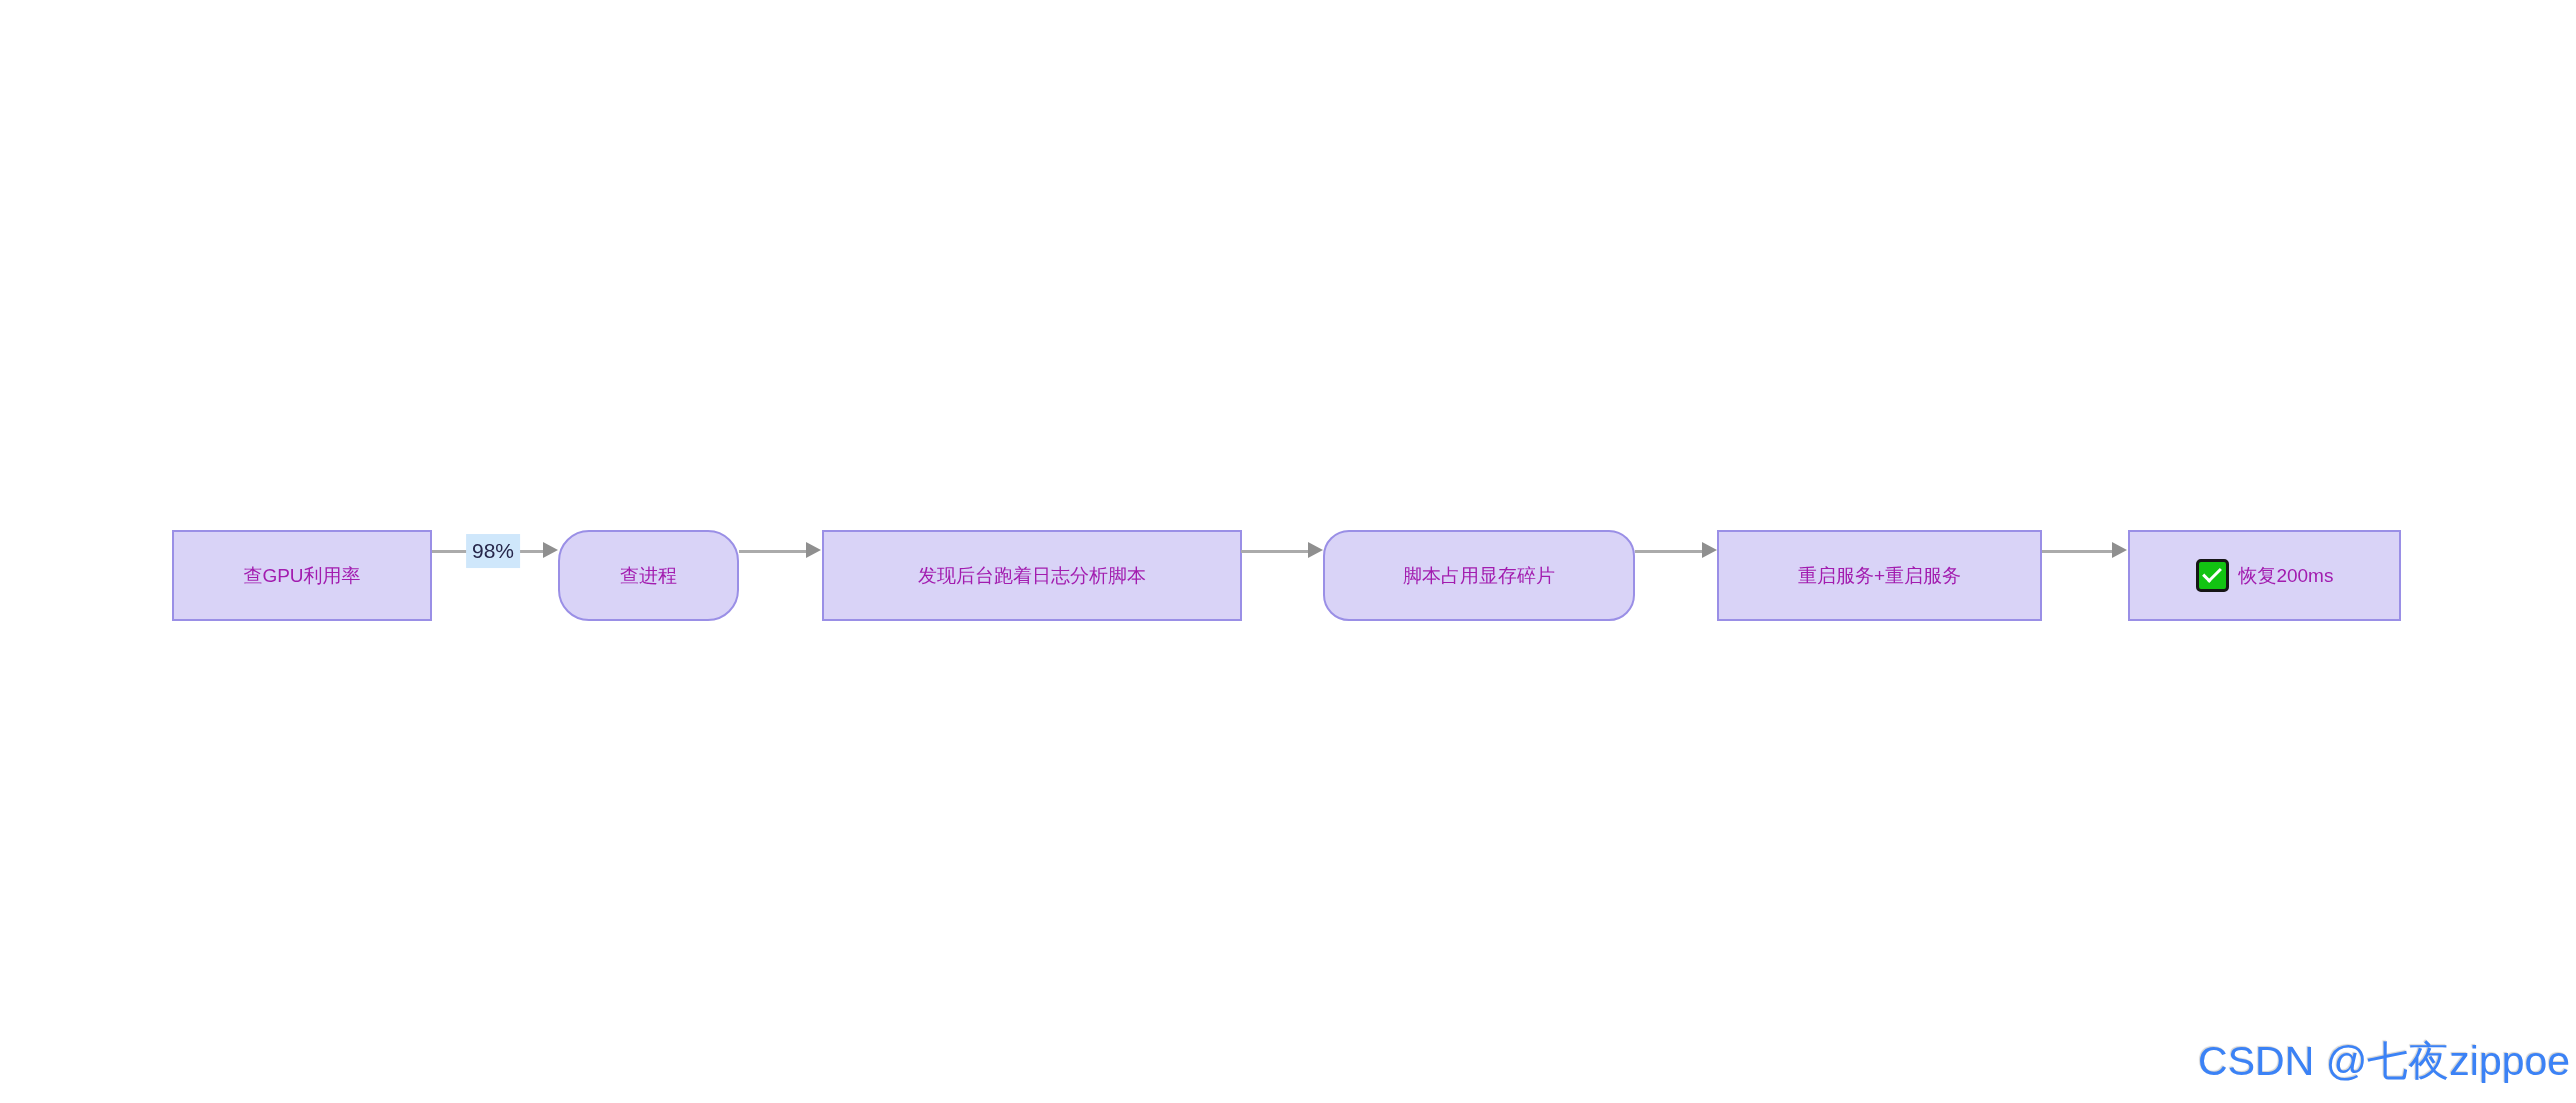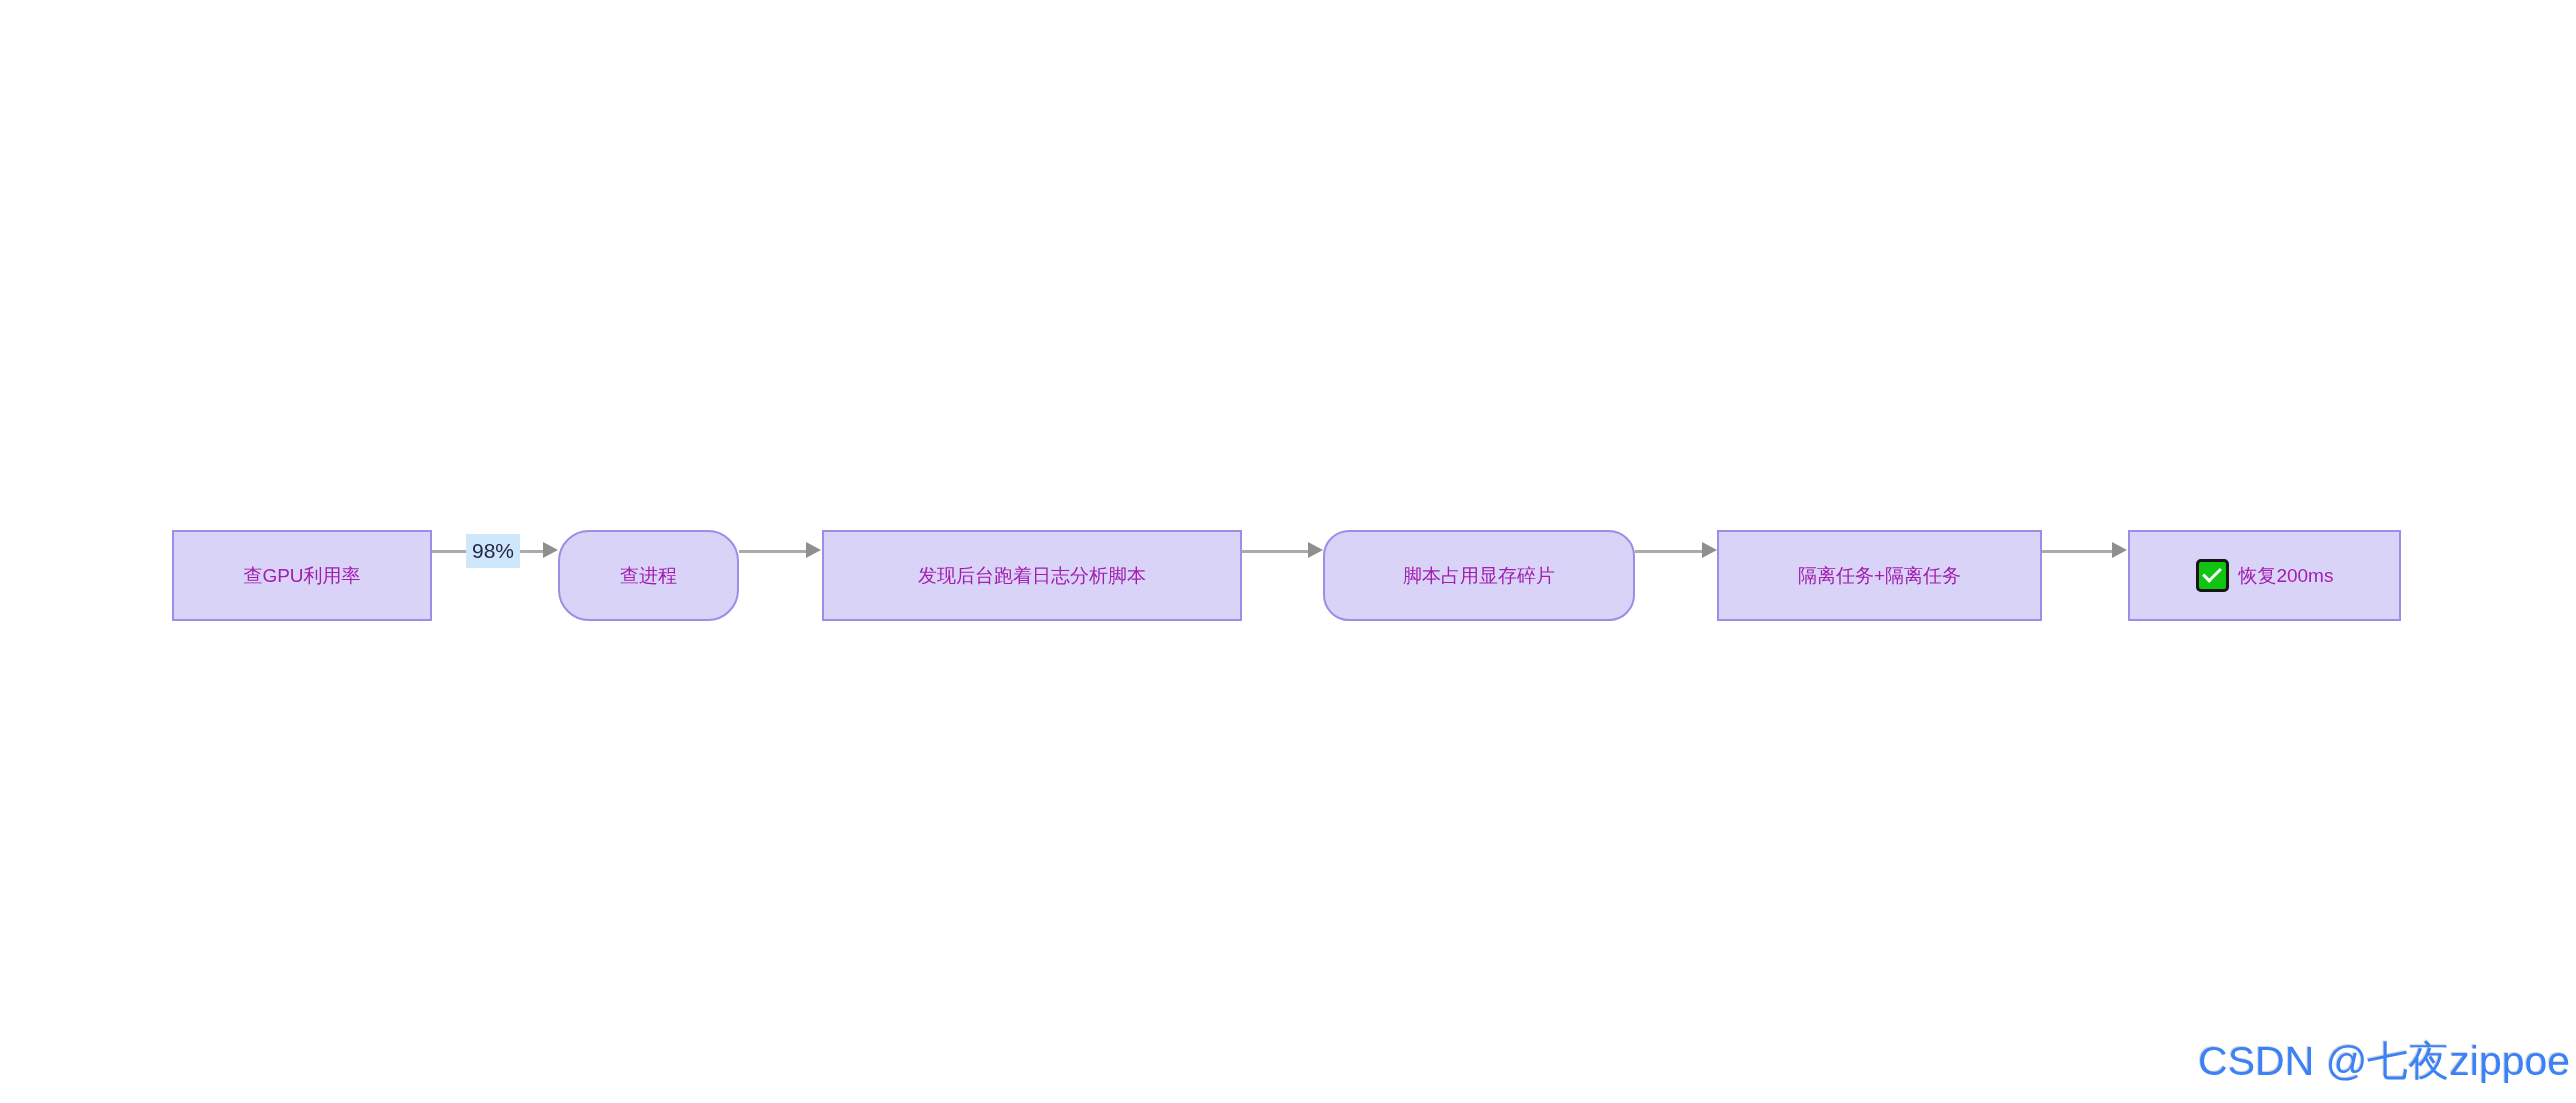--- a/index.html
+++ b/index.html
@@ -110,21 +110,21 @@
   <div class="node n2">
     <span>查进程</span>
   </div>
   <div class="node n3">
     <span>发现后台跑着日志分析脚本</span>
   </div>
   <div class="node n4">
     <span>脚本占用显存碎片</span>
   </div>
   <div class="node n5">
-    <span>隔离任务+隔离任务</span>
+    <span>重启服务+重启服务</span>
   </div>
   <div class="node n6">
     <span class="check-emoji"></span>
     <span>恢复200ms</span>
   </div>
 
   <div class="edge-line e1"></div>
   <div class="arrowhead h1"></div>
   <span class="edge-label">98%</span>
 

